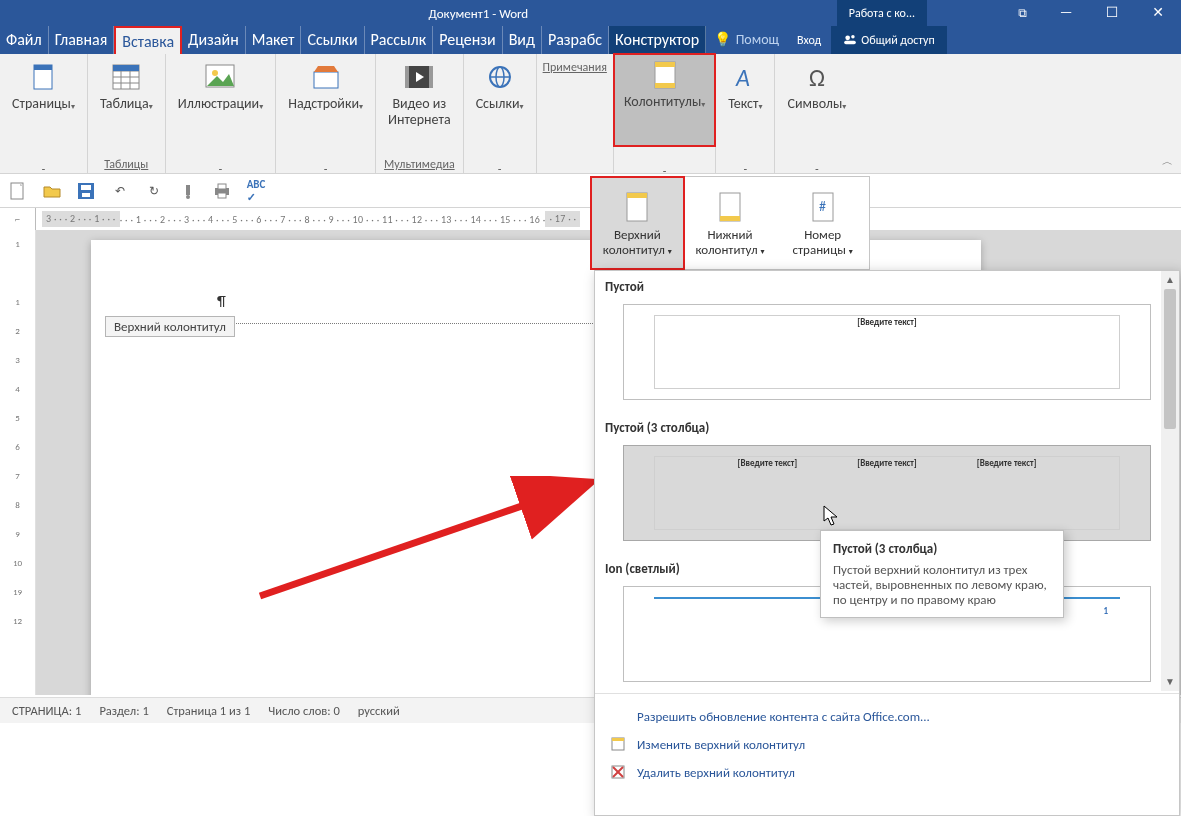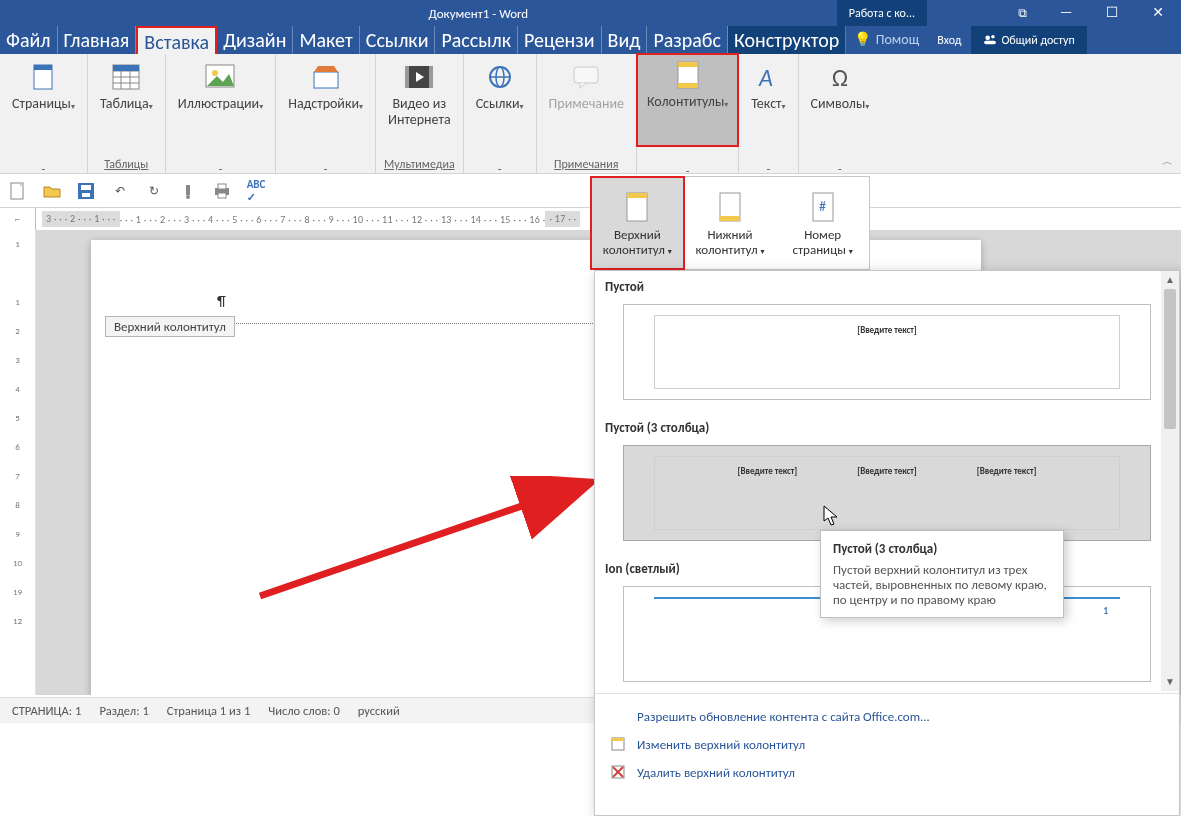--- a/index.html
+++ b/index.html
@@ -8,21 +8,21 @@
   
   .titlebar { height:26px; background:#2b579a; color:#fff; display:flex; align-items:center; }
   .titlebar .title { flex:1; text-align:center; font-size:13px; padding-left:120px; }
   .titlebar .ctx-tab { background:#124078; height:26px; padding:0 12px; line-height:26px; font-size:12px; }
   .titlebar .winbtns { display:flex; }
   .titlebar .winbtns div { width:46px; text-align:center; line-height:26px; font-size:14px; }
   .restore-icon { font-size:12px !important; letter-spacing:-5px; }
 
   
   .ribtabs { height:28px; background:#2b579a; display:flex; align-items:stretch; color:#fff; }
-  .ribtabs .tab { padding:0 6px; line-height:28px; font-size:20px; border-right:1px solid rgba(255,255,255,.3); cursor:pointer; }
+  .ribtabs .tab { padding:0 6px; line-height:28px; font-size:16px; border-right:1px solid rgba(255,255,255,.3); cursor:pointer; }
   .ribtabs .tab.active { background:#f1f1f1; color:#2b579a; border:2px solid #e02020; border-bottom:none; }
   .ribtabs .tell { padding:0 8px; line-height:28px; color:#bcd2ef; font-size:14px; }
   .ribtabs .tell .bulb { margin-right:4px; }
   .ribtabs .login { padding:0 10px; line-height:28px; }
   .ribtabs .share { background:#124078; padding:0 12px; line-height:28px; }
   .ribtabs .share svg { vertical-align:-2px; margin-right:4px; }
 
   
   .ribbon { height:120px; background:#f1f1f1; border-bottom:1px solid #d4d4d4; display:flex; position:relative; }
   .group { border-right:1px solid #d4d4d4; padding:4px 6px 2px; display:flex; flex-direction:column; }
@@ -65,21 +65,21 @@
 
   
   .gallery { position:absolute; left:594px; top:270px; width:586px; height:546px; background:#fff; border:1px solid #c6c6c6; box-shadow:3px 3px 12px rgba(0,0,0,.25); z-index:6; }
   .gallery .scroll { position:absolute; right:0; top:0; width:18px; height:420px; background:#f0f0f0; }
   .gallery .scroll .ar { height:18px; text-align:center; color:#666; font-size:10px; line-height:18px; }
   .gallery .scroll .thumb { margin:0 3px; height:140px; background:#c4c4c4; border-radius:2px; }
   .g-head { background:#efefef; padding:4px 10px; font-weight:bold; font-size:13px; color:#333; }
   .g-sec { padding:8px 10px 4px; font-weight:bold; font-size:13px; color:#333; }
   .g-item { margin:6px 28px 12px; border:1px solid #bfbfbf; background:#fff; height:96px; position:relative; }
   .g-item.sel { background:#d9d9d9; border-color:#a8a8a8; }
-  .g-item .pv { position:absolute; left:30px; right:30px; top:10px; bottom:10px; border:1px solid #cfcfcf; display:flex; align-items:flex-start; justify-content:center; gap:60px; padding-top:8px; font-size:9px; color:#333; font-weight:bold; }
+  .g-item .pv { position:absolute; left:30px; right:30px; top:10px; bottom:10px; border:1px solid #cfcfcf; display:flex; align-items:flex-start; justify-content:center; gap:60px; padding-top:0; font-size:9px; color:#333; font-weight:bold; }
   .g-item .pv.single { justify-content:center; }
   .g-item.ion .pv { border:none; border-top:2px solid #3b8ed0; justify-content:flex-end; padding:6px 12px 0 0; color:#3b73b9; }
   .g-divider { height:1px; background:#e0e0e0; margin:2px 0; }
   .g-menu { padding:6px 0; }
   .g-menu .mi { display:flex; align-items:center; gap:10px; padding:5px 14px; font-size:13px; color:#2b579a; cursor:pointer; }
   .g-menu .mi.dis { color:#a0a0a0; cursor:default; }
   .g-menu .mi .mico { width:18px; height:18px; display:flex; align-items:center; justify-content:center; }
 
   
   .tooltip { position:absolute; left:820px; top:530px; width:244px; background:#fff; border:1px solid #bfbfbf; box-shadow:3px 3px 10px rgba(0,0,0,.2); padding:10px 12px; z-index:8; font-size:13px; color:#555; }
@@ -234,33 +234,20 @@
           </div>
       <div class="lbl">
             <span>Ссылки</span>
             <span class="drop">▾</span>
           </div>
     </div>
       </div>
       <div class="glabel">&nbsp;</div>
   </div>
   <div class="group">
-    <div class="body">
-        <div class="bigbtn" style="opacity:.45">
-      <div class="ico">
-            <svg width="28" height="24">
-              <rect x="2" y="2" width="24" height="16" rx="3" fill="#fff" stroke="#999"></rect>
-              <path d="M8 18 L8 23 L14 18" fill="#fff" stroke="#999"></path>
-            </svg>
-          </div>
-      <div class="lbl">
-            <span>Примечание</span>
-          </div>
-    </div>
-      </div>
       <div class="glabel">Примечания</div>
   </div>
   <div class="group" style="padding:0">
     <div class="body">
         <div class="bigbtn hl" style="padding:4px 10px">
       <div class="ico">
             <svg width="26" height="30">
               <rect x="3" y="2" width="20" height="26" fill="#fff" stroke="#999"></rect>
               <rect x="3" y="2" width="20" height="5" fill="#f2c94c"></rect>
               <rect x="3" y="23" width="20" height="5" fill="#f2c94c"></rect>

